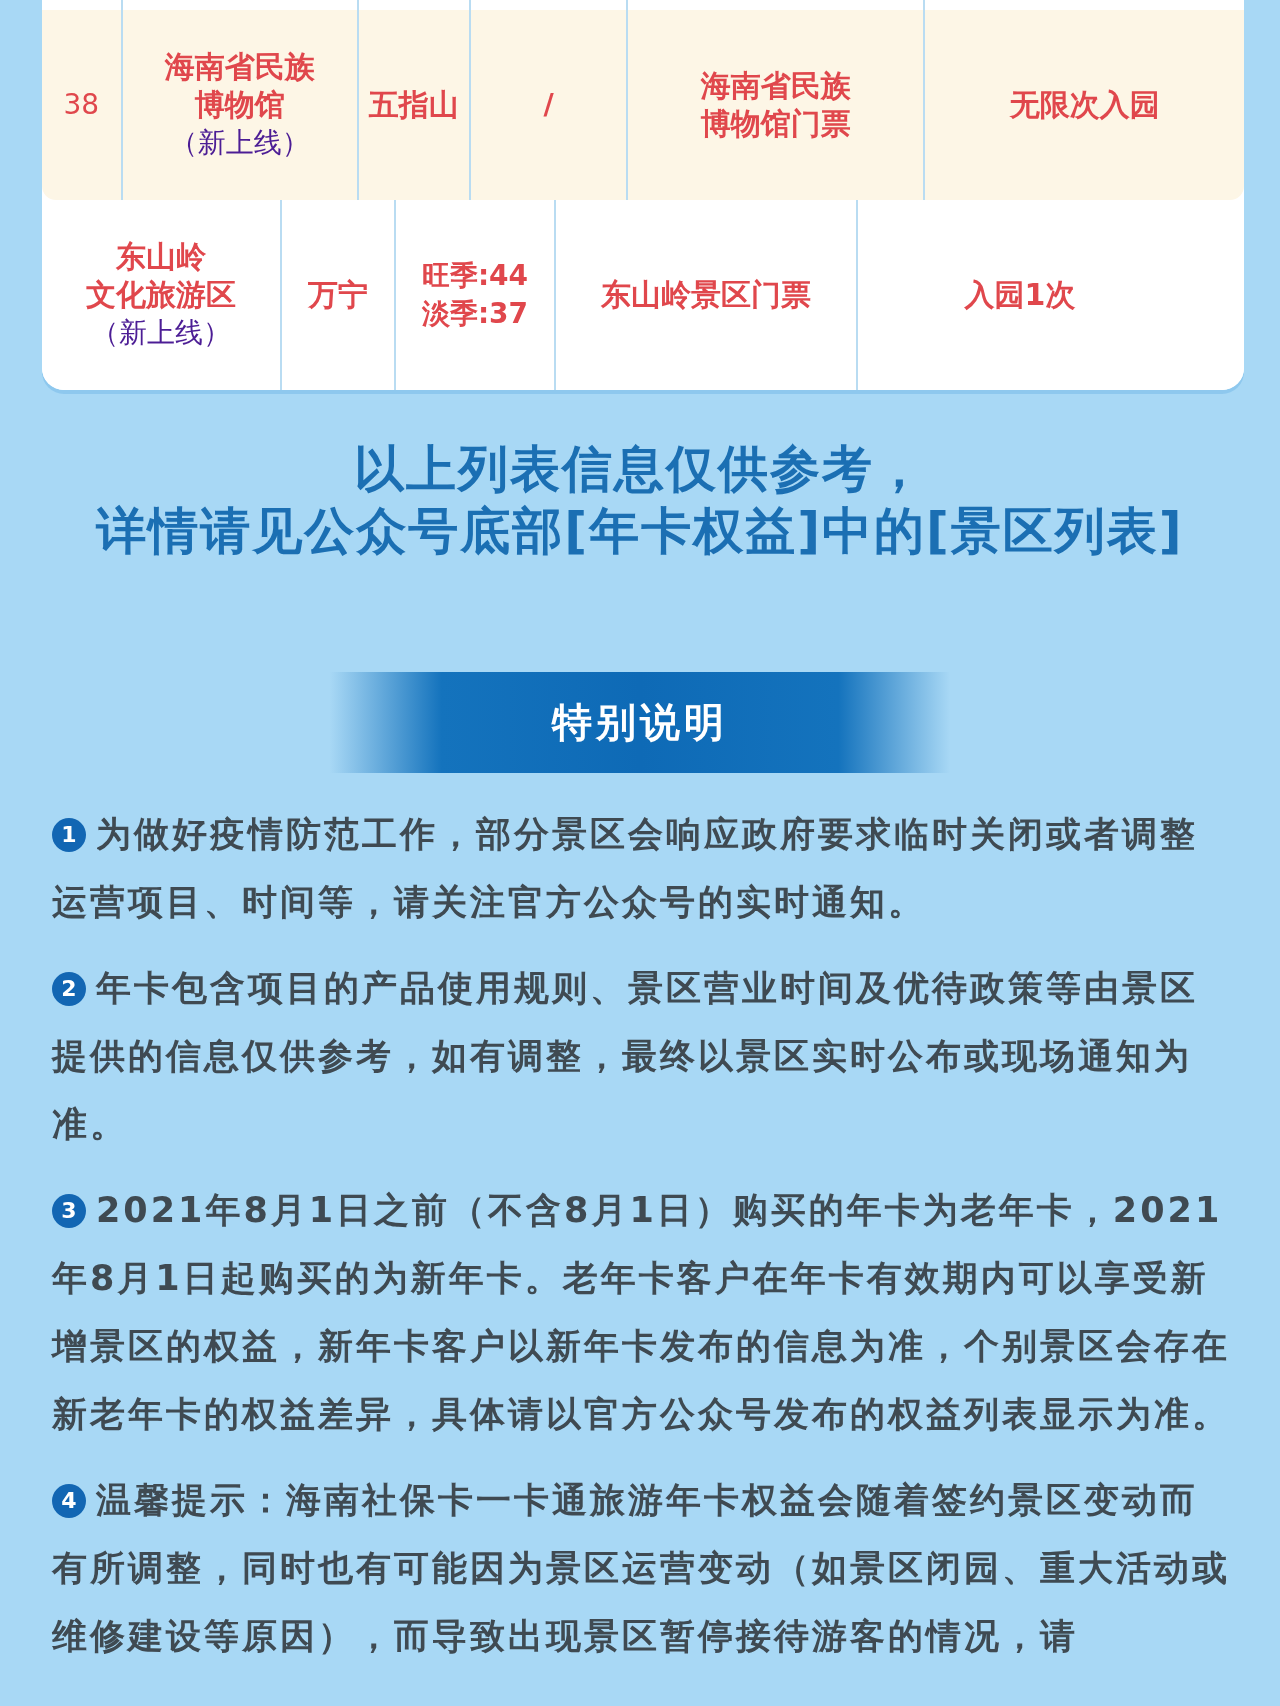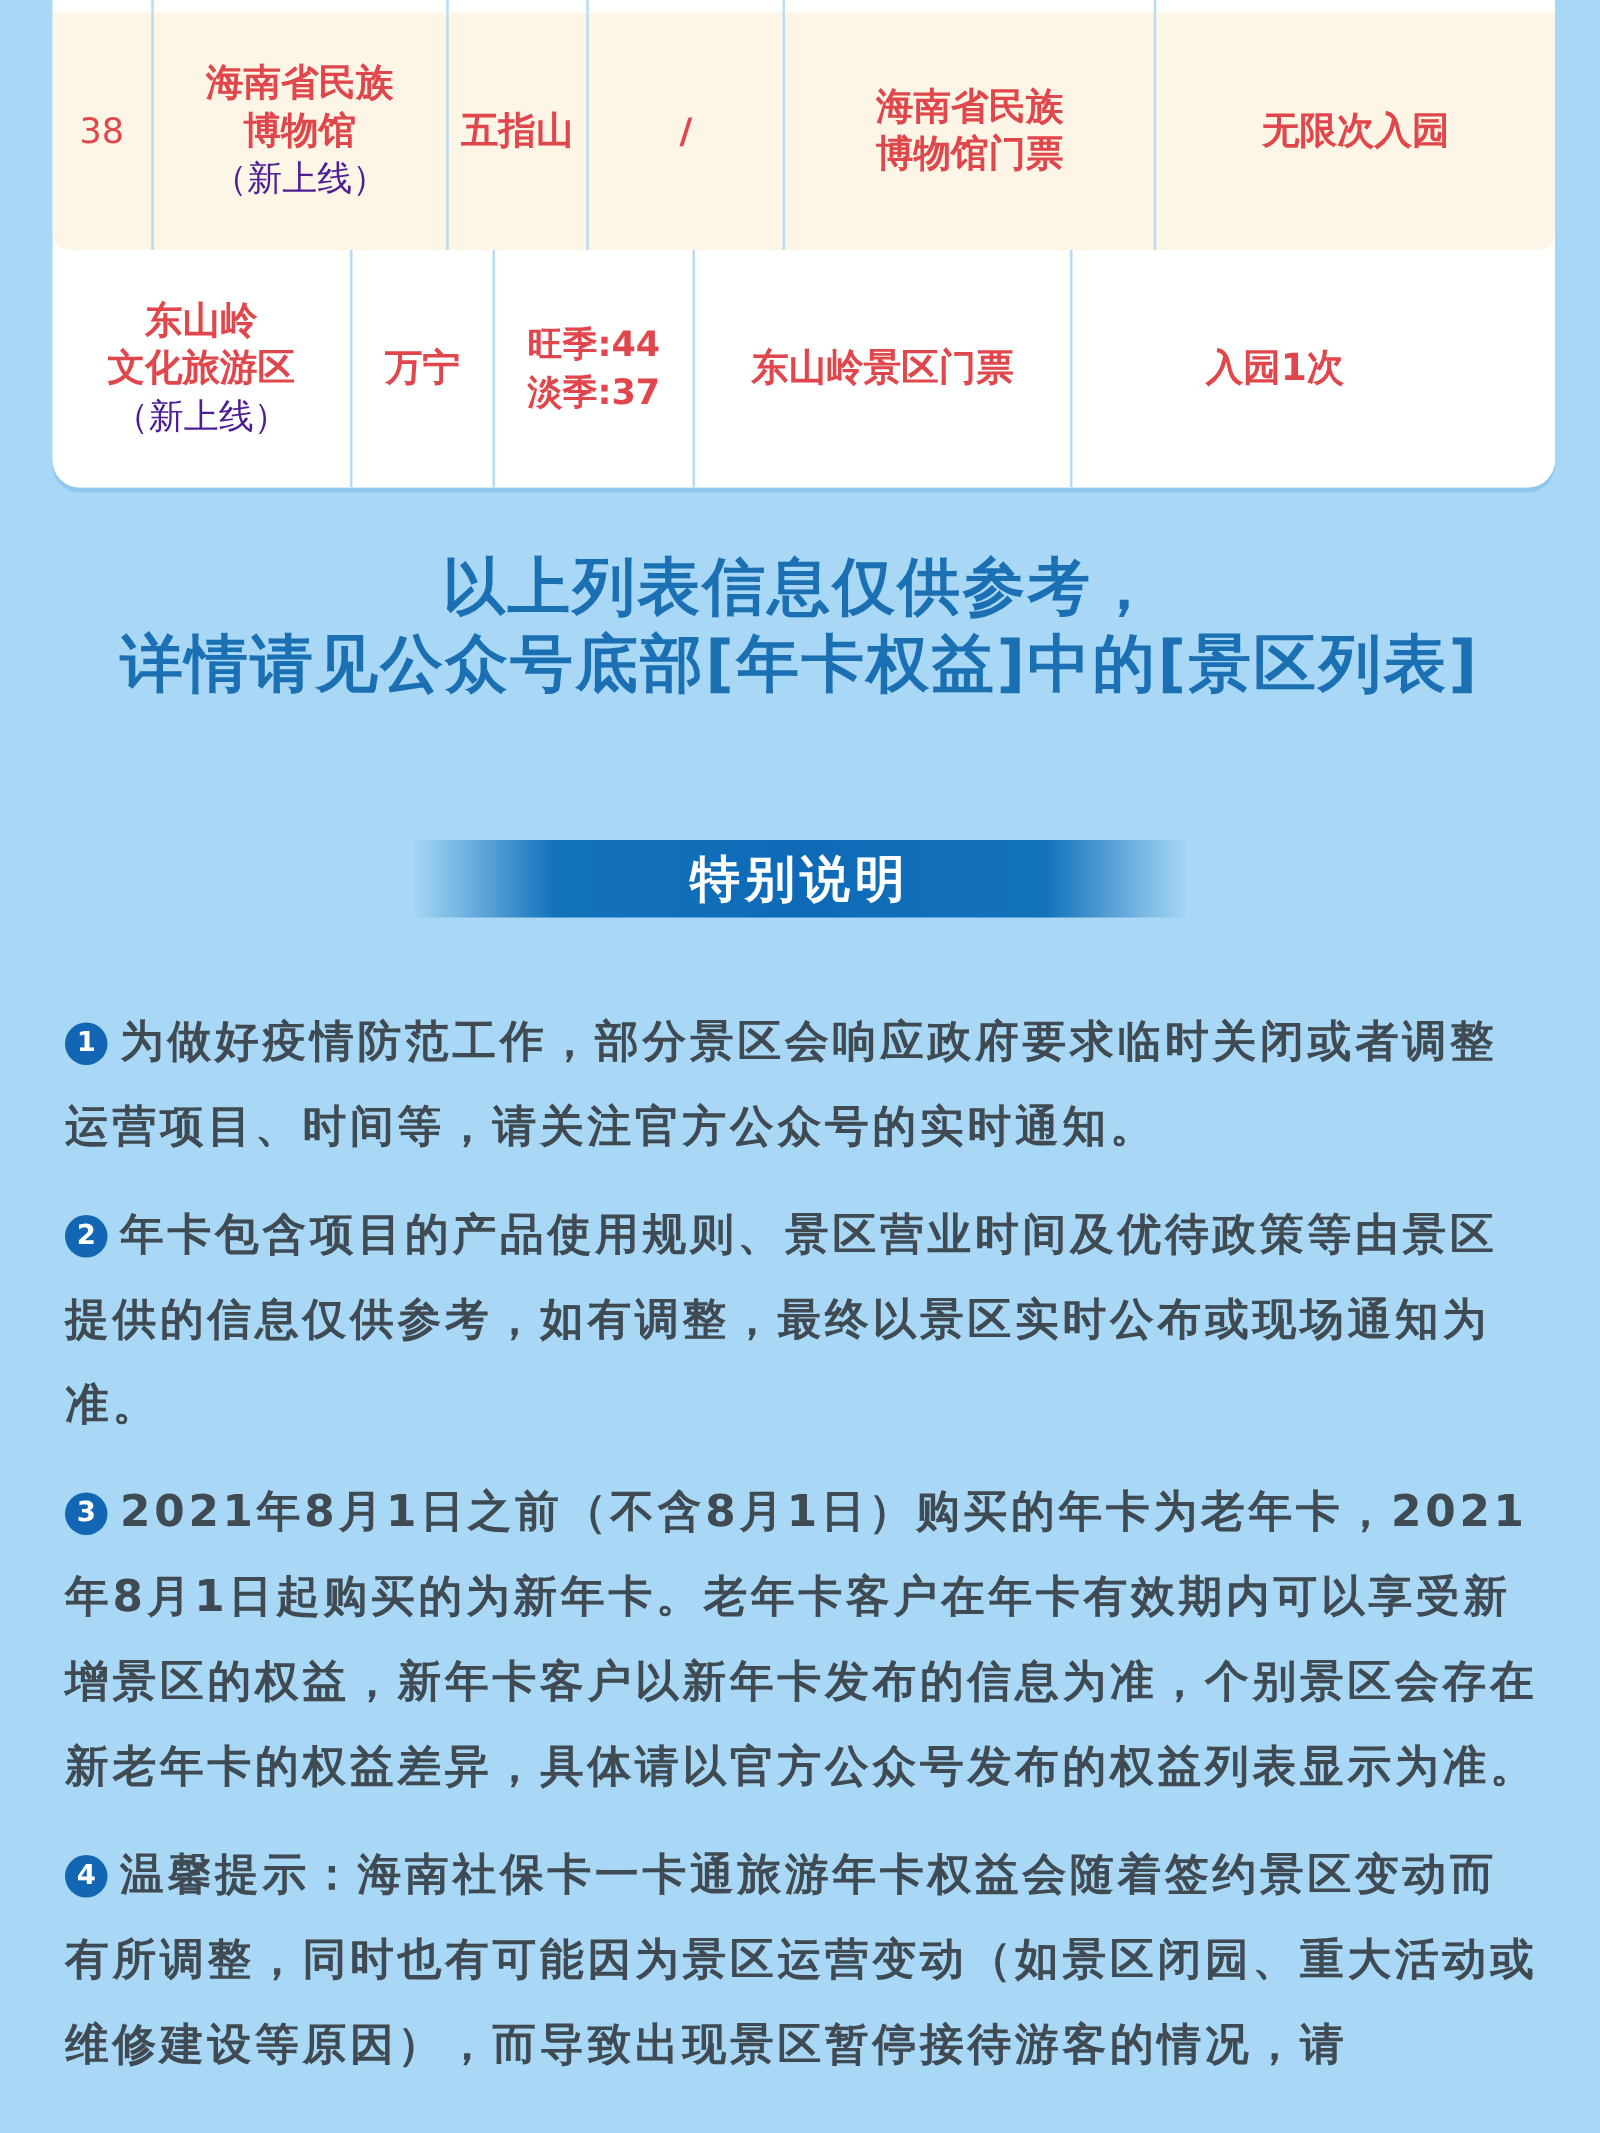--- a/index.html
+++ b/index.html
@@ -46,21 +46,21 @@
     .sub { font-weight: normal; font-size: 28px; color: #4c1d95; }
     .ref-note {
       position: absolute; left: 0; top: 438px; width: 1280px;
       text-align: center;
       color: #1b6fb3;
       font-size: 50px; line-height: 62px; font-weight: bold;
       letter-spacing: 2px;
     }
     .section-banner {
       position: absolute; left: 330px; top: 672px;
-      width: 620px; height: 62px;
+      width: 620px; height: 101px;
       background: linear-gradient(90deg, rgba(17,110,185,0) 0%, #1473bd 18%, #0e6ab6 50%, #1473bd 82%, rgba(17,110,185,0) 100%);
       display: flex; align-items: center; justify-content: center;
     }
     .section-title {
       color: #ffffff; font-size: 40px; font-weight: bold; letter-spacing: 4px;
     }
     .notes {
       position: absolute; left: 52px; top: 800px; width: 1180px;
     }
     .note {

